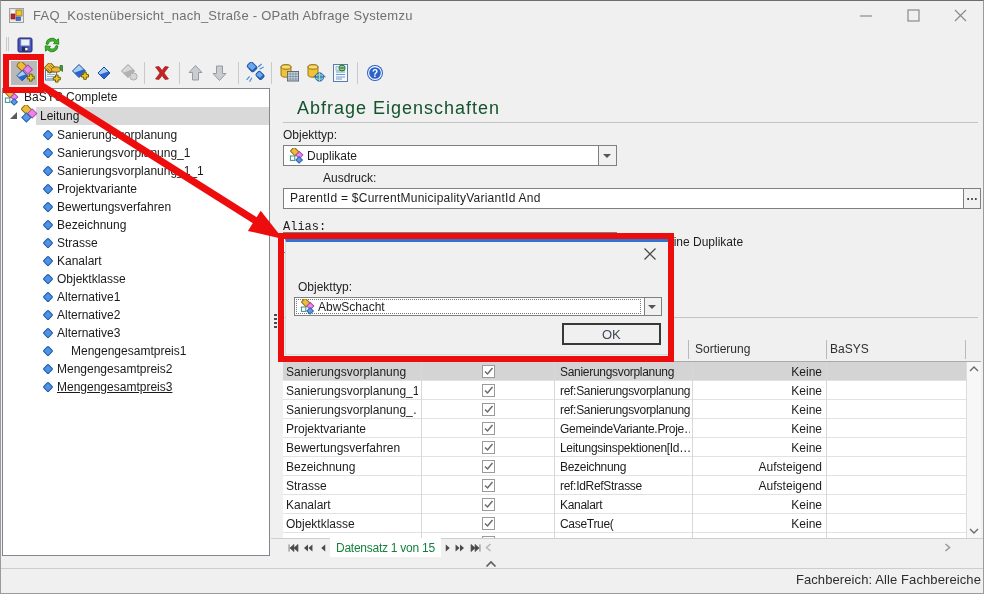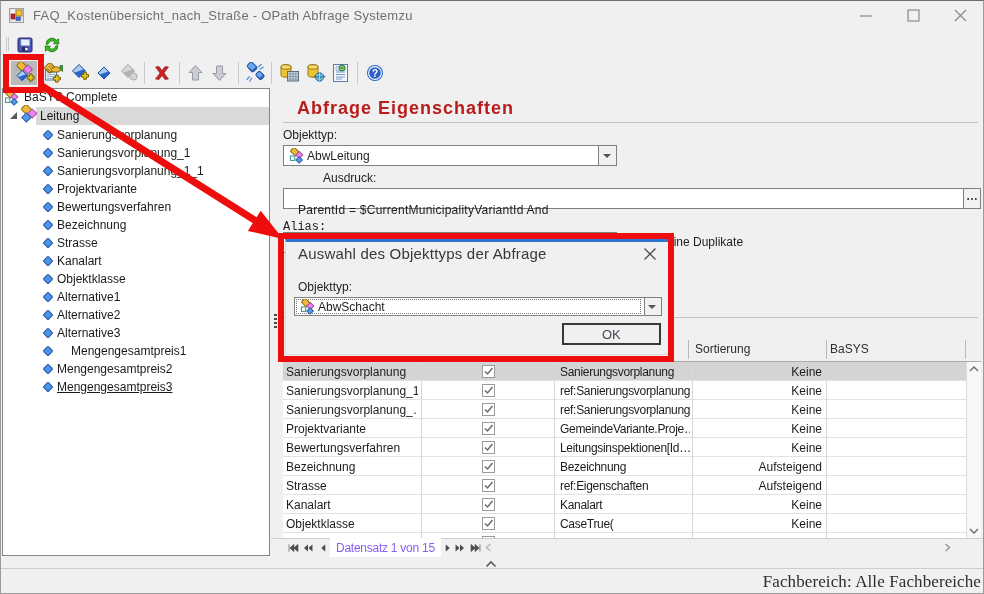--- a/index.html
+++ b/index.html
@@ -208,39 +208,39 @@
 <svg class="icon" style="left:42px;top:363px;" width="12" height="12" viewBox="0 0 12 12">
     <rect x="2.6" y="2.6" width="6.8" height="6.8" rx="1" transform="rotate(45 6 6)" fill="#4d93e8" stroke="#1d55a8" stroke-width="1"></rect>
   </svg>
 <div class="ti" style="left:57px;top:362px;">Mengengesamtpreis2</div>
 <svg class="icon" style="left:42px;top:381px;" width="12" height="12" viewBox="0 0 12 12">
     <rect x="2.6" y="2.6" width="6.8" height="6.8" rx="1" transform="rotate(45 6 6)" fill="#4d93e8" stroke="#1d55a8" stroke-width="1"></rect>
   </svg>
 <div class="ti" style="left:57px;top:380px;text-decoration:underline;">Mengengesamtpreis3</div>
 
 <div id="rp">
-<div class="lbl" style="left:297px;top:98px;font-size:18px;font-weight:bold;letter-spacing:1px;color:#b91c1c;">Abfrage Eigenschaften</div>
+<div class="lbl" style="left:297px;top:98px;font-size:18px;font-weight:normal;letter-spacing:1px;color:#14532d;">Abfrage Eigenschaften</div>
 <div class="sepline" style="left:283px;top:122px;width:695px;"></div>
 <div class="lbl" style="left:283px;top:128px;">Objekttyp:</div>
 
 <div class="field" style="left:283px;top:145px;width:334px;height:21px;"></div>
 <svg class="icon" style="left:288px;top:148px;" width="16" height="16" viewBox="0 0 16 16">
  <rect x="3.2" y="0.8" width="7" height="5.5" rx="1" transform="rotate(45 6.7 3.5)" fill="#eebc3a" stroke="#8f6a10" stroke-width="1"></rect>
  <rect x="8.8" y="4.6" width="5" height="5" transform="rotate(45 11.3 7.1)" fill="#ee82ee" stroke="#a352a3" stroke-width="1"></rect>
  <rect x="8.8" y="9.6" width="4.6" height="4.6" transform="rotate(45 11.1 11.9)" fill="#5599e8" stroke="#2b5fa8" stroke-width="1"></rect>
  <rect x="2.4" y="8" width="4.4" height="4.4" fill="none" stroke="#3a9090" stroke-width="1"></rect>
 </svg>
-<div class="lbl" style="left:307px;top:149px;">AbwLeitung</div>
+<div class="lbl" style="left:307px;top:149px;">Duplikate</div>
 <div class="abs" style="left:598px;top:146px;width:18px;height:19px;background:#f1f1f1;border-left:1px solid #7f7f7f;"></div>
 <svg class="icon" style="left:602px;top:153px;" width="10" height="6">
       <path d="M1 1 L5 5 L9 1 Z" fill="#555"></path>
     </svg>
 <div class="lbl" style="left:283px;top:171px;margin-left:40px;">Ausdruck:</div>
 <div class="field" style="left:283px;top:188px;width:681px;height:21px;"></div>
-<div class="lbl" style="left:298px;top:191px;letter-spacing:0.25px;margin-top:12px;">ParentId = $CurrentMunicipalityVariantId And</div>
+<div class="lbl" style="left:290px;top:191px;letter-spacing:0.25px;">ParentId = $CurrentMunicipalityVariantId And</div>
 <div class="abs" style="left:963px;top:188px;width:18px;height:21px;background:#f1f1f1;border:1px solid #7f7f7f;"></div>
 <div class="lbl" style="left:966px;top:189px;color:#444;letter-spacing:0px;font-weight:bold;">…</div>
 <div class="lbl" style="left:283px;top:220px;font-family:Liberation Mono, monospace;">Alias:</div>
 <div class="field" style="left:283px;top:232px;width:334px;height:21px;"></div>
 <div class="cb" style="left:640px;top:235px;"></div>
 <div class="lbl" style="left:659px;top:235px;">Keine Duplikate</div>
 <div class="sepline" style="left:283px;top:317px;width:695px;"></div>
 </div>
 
 <div class="abs" style="left:283px;top:337px;width:698px;height:201px;background:#fff;overflow:hidden;" id="tblbox">
@@ -305,21 +305,21 @@
     </div>
 <div class="cell" style="letter-spacing:-0.3px;left:277px;top:123px;width:130px;">Bezeichnung</div>
 <div class="cell" style="left:405px;top:123px;width:134px;text-align:right;">Aufsteigend</div>
 <div class="abs" style="left:0;top:139px;width:683px;height:19px;background:#fff;border-bottom:1px solid #e2e2e2;"></div>
 <div class="cell" style="left:3px;top:142px;width:132px;">Strasse</div>
 <div class="cb" style="left:199px;top:142px;">
       <svg width="11" height="11" viewBox="0 0 11 11">
         <path d="M2 5.5 L4.5 8 L9.5 2" fill="none" stroke="#6b6b6b" stroke-width="1.5"></path>
       </svg>
     </div>
-<div class="cell" style="letter-spacing:-0.3px;left:277px;top:142px;width:130px;">ref:Eigenschaften</div>
+<div class="cell" style="letter-spacing:-0.3px;left:277px;top:142px;width:130px;">ref:IdRefStrasse</div>
 <div class="cell" style="left:405px;top:142px;width:134px;text-align:right;">Aufsteigend</div>
 <div class="abs" style="left:0;top:158px;width:683px;height:19px;background:#fff;border-bottom:1px solid #e2e2e2;"></div>
 <div class="cell" style="left:3px;top:161px;width:132px;">Kanalart</div>
 <div class="cb" style="left:199px;top:161px;">
       <svg width="11" height="11" viewBox="0 0 11 11">
         <path d="M2 5.5 L4.5 8 L9.5 2" fill="none" stroke="#6b6b6b" stroke-width="1.5"></path>
       </svg>
     </div>
 <div class="cell" style="letter-spacing:-0.3px;left:277px;top:161px;width:130px;">Kanalart</div>
 <div class="cell" style="left:405px;top:161px;width:134px;text-align:right;">Keine</div>
@@ -358,21 +358,21 @@
 <svg class="icon" style="left:288px;top:544px;" width="11" height="8" viewBox="0 0 12 9">
  <path d="M1 0.5 V8.5 M11 0.5 L6.5 4.5 L11 8.5 Z M6.5 0.5 L2 4.5 L6.5 8.5 Z" fill="#4a4a4a" stroke="#4a4a4a" stroke-width="0.8"></path>
 </svg>
 <svg class="icon" style="left:303px;top:544px;" width="10" height="8" viewBox="0 0 11 9">
  <path d="M5.5 0.5 L1 4.5 L5.5 8.5 Z M10.5 0.5 L6 4.5 L10.5 8.5 Z" fill="#4a4a4a"></path>
 </svg>
 <svg class="icon" style="left:320px;top:544px;" width="6" height="8" viewBox="0 0 6 9">
  <path d="M5.5 0.5 L1 4.5 L5.5 8.5 Z" fill="#4a4a4a"></path>
 </svg>
 <div class="abs" style="left:330px;top:538px;width:111px;height:19px;background:#fff;"></div>
-<div class="lbl" style="left:336px;top:541px;color:#8b5cf6;letter-spacing:-0.25px;">Datensatz 1 von 15</div>
+<div class="lbl" style="left:336px;top:541px;color:#15803d;letter-spacing:-0.25px;">Datensatz 1 von 15</div>
 <svg class="icon" style="left:445px;top:544px;" width="6" height="8" viewBox="0 0 6 9">
  <path d="M0.5 0.5 L5 4.5 L0.5 8.5 Z" fill="#4a4a4a"></path>
 </svg>
 <svg class="icon" style="left:455px;top:544px;" width="10" height="8" viewBox="0 0 11 9">
  <path d="M0.5 0.5 L5 4.5 L0.5 8.5 Z M5.5 0.5 L10 4.5 L5.5 8.5 Z" fill="#4a4a4a"></path>
 </svg>
 <svg class="icon" style="left:470px;top:544px;" width="11" height="8" viewBox="0 0 12 9">
  <path d="M1 0.5 L5.5 4.5 L1 8.5 Z M5.5 0.5 L10 4.5 L5.5 8.5 Z M11 0.5 V8.5" fill="#4a4a4a" stroke="#4a4a4a" stroke-width="0.8"></path>
 </svg>
 <svg class="icon" style="left:485px;top:543px;" width="7" height="9" viewBox="0 0 7 9">
@@ -384,24 +384,23 @@
 <svg class="icon" style="left:485px;top:560px;" width="12" height="8" viewBox="0 0 12 8">
  <path d="M1.5 6.5 L6 2 L10.5 6.5" fill="none" stroke="#5a5a5a" stroke-width="1.6"></path>
 </svg>
 
 <div class="abs" style="left:274px;top:314px;width:3px;height:2px;background:#4a4a4a;"></div>
 <div class="abs" style="left:274px;top:318px;width:3px;height:2px;background:#4a4a4a;"></div>
 <div class="abs" style="left:274px;top:322px;width:3px;height:2px;background:#4a4a4a;"></div>
 <div class="abs" style="left:274px;top:326px;width:3px;height:2px;background:#4a4a4a;"></div>
 
 <div class="sepline" style="left:1px;top:568px;width:982px;background:#cdcdcd;"></div>
-<div class="lbl" style="right:3px;top:572px;color:#2d2d2d;font-size:17px;letter-spacing:0.1px;font-family:Liberation Serif, serif;">Fachbereich: Alle Fachbereiche</div>
+<div class="lbl" style="right:3px;top:572px;color:#2d2d2d;font-size:13px;letter-spacing:0.1px;">Fachbereich: Alle Fachbereiche</div>
 
 <div id="dlg">
- <div class="lbl" style="left:12px;top:3px;font-size:15px;letter-spacing:0.2px;color:#38383c;">Auswahl des Objekttyps der Abfrage</div>
  <svg class="icon" style="left:357px;top:5px;" width="14" height="14">
       <path d="M1.5 1.5 L12.5 12.5 M12.5 1.5 L1.5 12.5" stroke="#4a4a4a" stroke-width="1.3"></path>
     </svg>
  <div class="lbl" style="left:12px;top:38px;">Objekttyp:</div>
  <div class="abs" style="left:8px;top:55px;width:368px;height:19px;background:#fff;border:1px solid #7f7f7f;"></div>
  <div class="abs" style="left:10px;top:57px;width:345px;height:15px;border:1px dotted #777;"></div>
  <svg class="icon" style="left:13px;top:57px;" width="16" height="16" viewBox="0 0 16 16">
  <rect x="3.2" y="0.8" width="7" height="5.5" rx="1" transform="rotate(45 6.7 3.5)" fill="#eebc3a" stroke="#8f6a10" stroke-width="1"></rect>
  <rect x="8.8" y="4.6" width="5" height="5" transform="rotate(45 11.3 7.1)" fill="#ee82ee" stroke="#a352a3" stroke-width="1"></rect>
  <rect x="8.8" y="9.6" width="4.6" height="4.6" transform="rotate(45 11.1 11.9)" fill="#5599e8" stroke="#2b5fa8" stroke-width="1"></rect>

